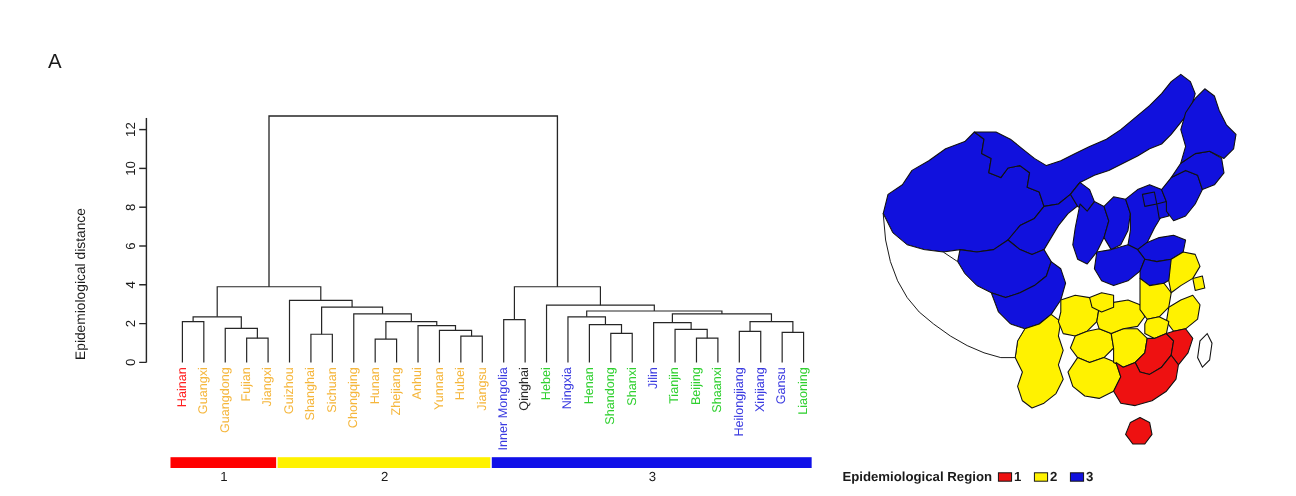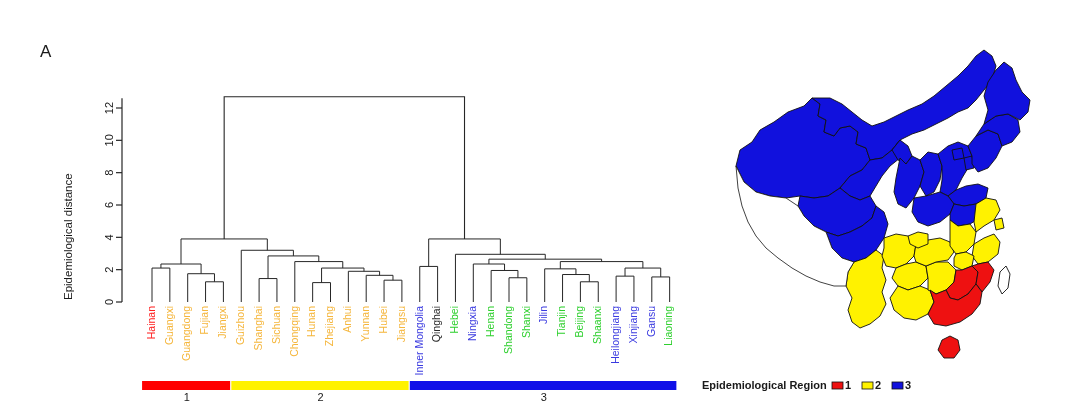--- a/index.html
+++ b/index.html
@@ -66,21 +66,21 @@
   }
   .cluster-num {
     font-size: 11px;
     font-family: "Liberation Sans", sans-serif;
     fill: #1a1a1a;
   }
 
   
   #panel-b {
     position: absolute;
-    left: 700px; top: 0;
+    left: 700px; top: 12px;
     width: 380px; height: 391px;
   }
   .legend-title {
     font-size: 11px;
     font-weight: bold;
     fill: #1a1a1a;
     font-family: "Liberation Sans", sans-serif;
   }
   .legend-num {
     font-size: 11px;

